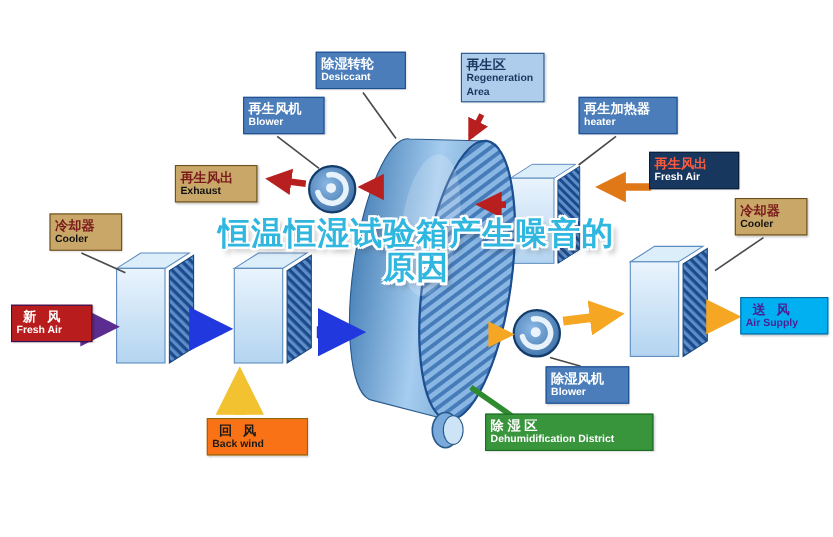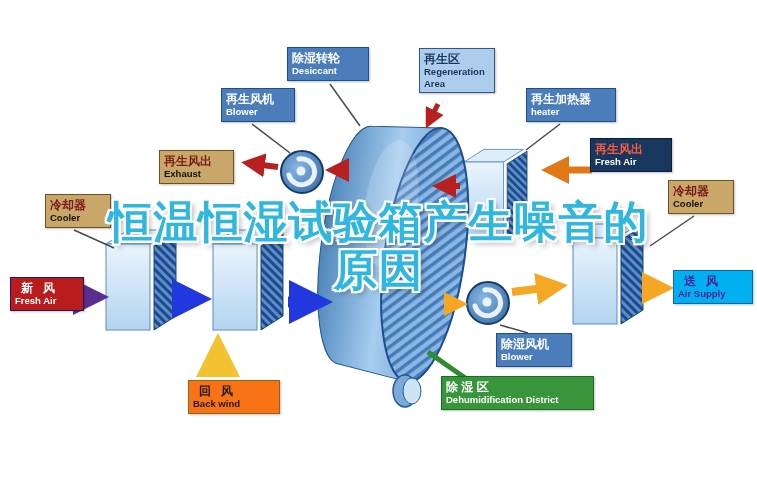--- a/index.html
+++ b/index.html
@@ -27,21 +27,21 @@
   .c-navy .en  { color:#ffffff; }
   .c-purple    { background:#b91c1c; border-color:#2a1560; color:#ffffff; }
   .c-cyan      { background:#00b0f0; border-color:#0a6aa0; color:#4c1d95; }
   .c-gold      { background:#f97316; border-color:#8a6a10; color:#1a1a1a; }
   .c-green     { background:#38953c; border-color:#1d6b20; color:#ffffff; }
   .wide .zh    { letter-spacing:10px; padding-left:6px; }
 
   
   .title {
     position:absolute; left:0; right:0; top:198px; text-align:center;
-    font-size:44px; font-weight:bold; color:#2fb7e0; line-height:1.08;
+    font-size:29px; font-weight:bold; color:#2fb7e0; line-height:1.08;
     letter-spacing:1px;
     text-shadow:
       -2px -2px 0 #fff, 2px -2px 0 #fff, -2px 2px 0 #fff, 2px 2px 0 #fff,
       0 -2px 0 #fff, 0 2px 0 #fff, -2px 0 0 #fff, 2px 0 0 #fff,
       4px 4px 5px rgba(60,60,60,0.35);
     z-index:30; pointer-events:none;
   }
   .lblz { z-index:10; }
 </style>
 </head>

